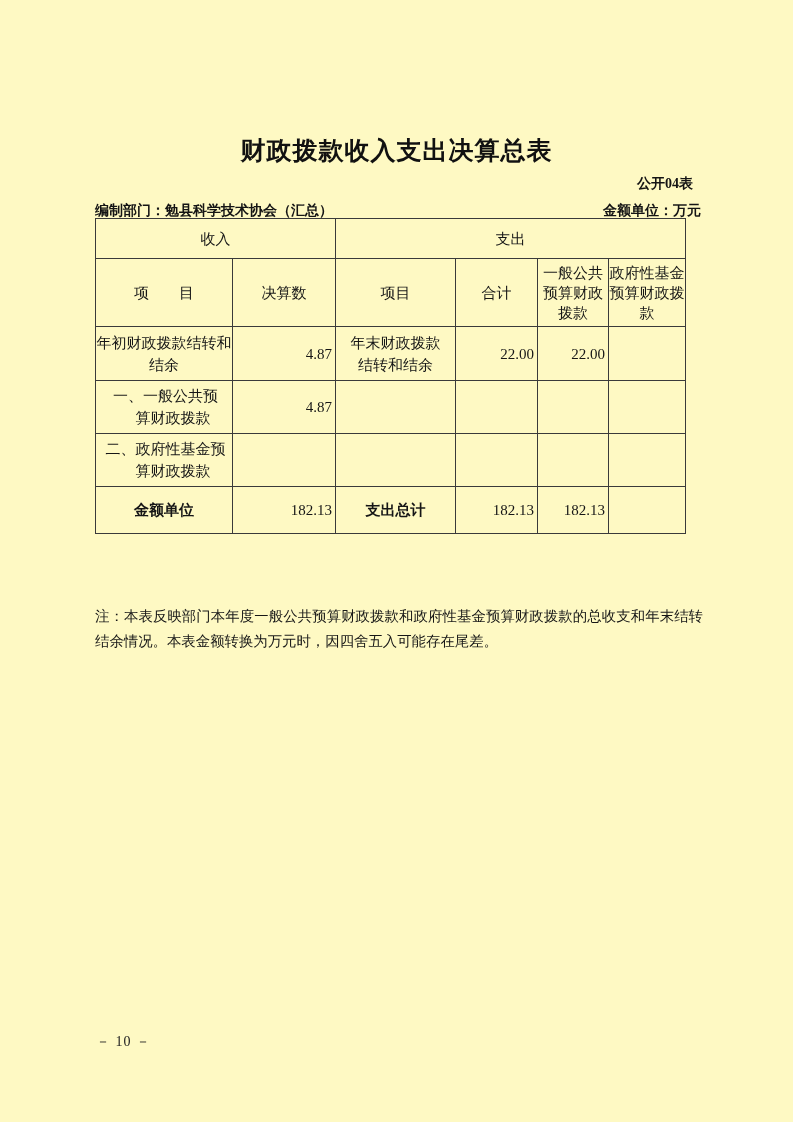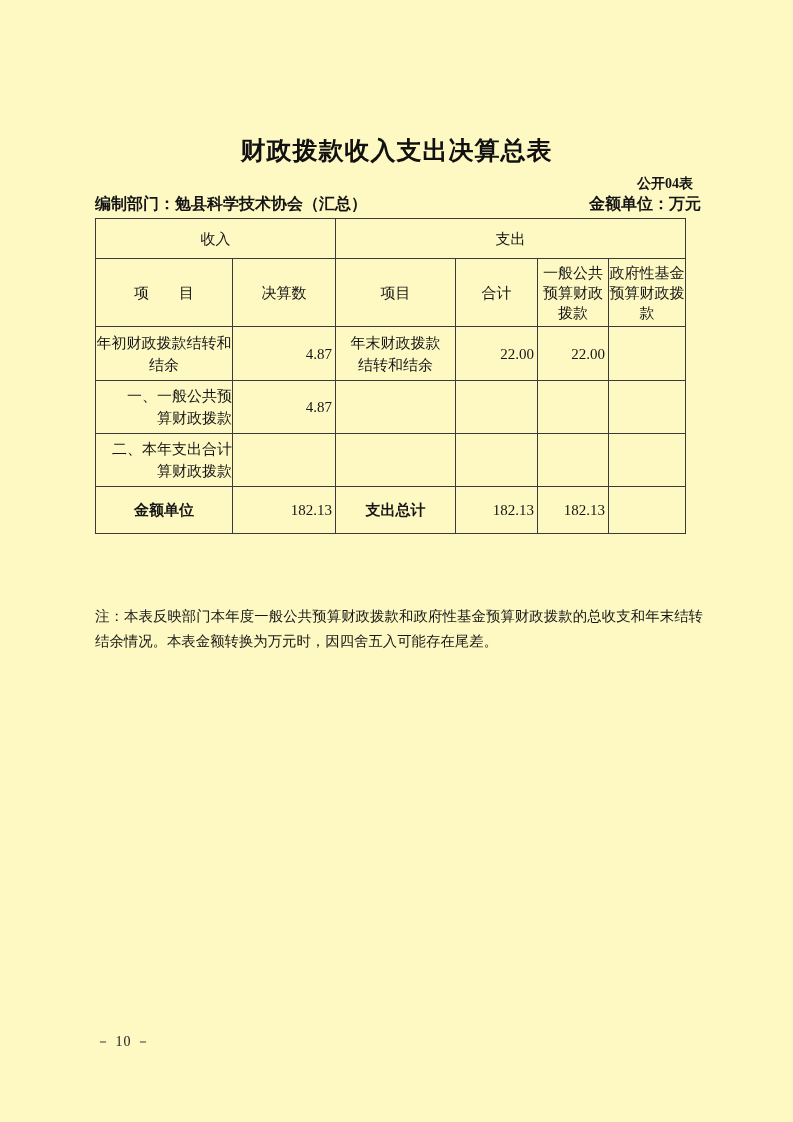--- a/index.html
+++ b/index.html
@@ -18,23 +18,23 @@
     text-align:center;
     font-size:25px; font-weight:bold;
     letter-spacing:1px;
     color:#111;
   }
   .table-code {
     position:absolute; top:175px; right:100px;
     font-size:14px; font-weight:bold;
   }
   .meta-row {
-    position:absolute; top:194px; left:95px; right:92px;
+    position:absolute; top:202px; left:95px; right:92px;
     display:flex; justify-content:space-between;
-    font-size:16px; font-weight:bold;
+    font-size:14px; font-weight:bold;
   }
   table.fiscal {
     position:absolute; left:95px; top:218px;
     width:590px;
     border-collapse:collapse;
     table-layout:fixed;
     border:1.5px solid #3a3a3a;
     padding-left:40px;
   }
   table.fiscal td {
@@ -43,21 +43,21 @@
     line-height:22px;
     color:#161616;
     text-align:center;
     vertical-align:middle;
     padding:0;
     white-space:pre;
     overflow:hidden;
   }
   table.fiscal td.hdr { line-height:20px; }
   table.fiscal td.num { text-align:right; padding-right:3px; }
-  table.fiscal td.left { text-align:right; padding-left:3px; }
+  table.fiscal td.left { text-align:center; padding-left:3px; }
   table.fiscal td.bold { font-weight:bold; }
   tr.h-sec  { height:40px; }
   tr.h-col  { height:68px; }
   tr.r1 { height:52px; }
   tr.r2 { height:54px; }
   tr.r3 { height:53px; }
   tr.r4 { height:53px; }
   tr.r5 { height:47px; }
   .note {
     position:absolute; left:95px; top:604px;
@@ -131,21 +131,21 @@
         <td class="left">一、一般公共预
 　算财政拨款</td>
         <td class="num">4.87</td>
         <td></td>
         <td class="num"></td>
         <td class="num"></td>
         <td class="num"></td>
       </tr>
 
       <tr class="r4">
-        <td class="left">二、本年支出合计
+        <td class="left">二、政府性基金预
 　算财政拨款</td>
         <td class="num"></td>
         <td></td>
         <td class="num"></td>
         <td class="num"></td>
         <td class="num"></td>
       </tr>
 
       <tr class="r5">
         <td class="bold">金额单位</td>

